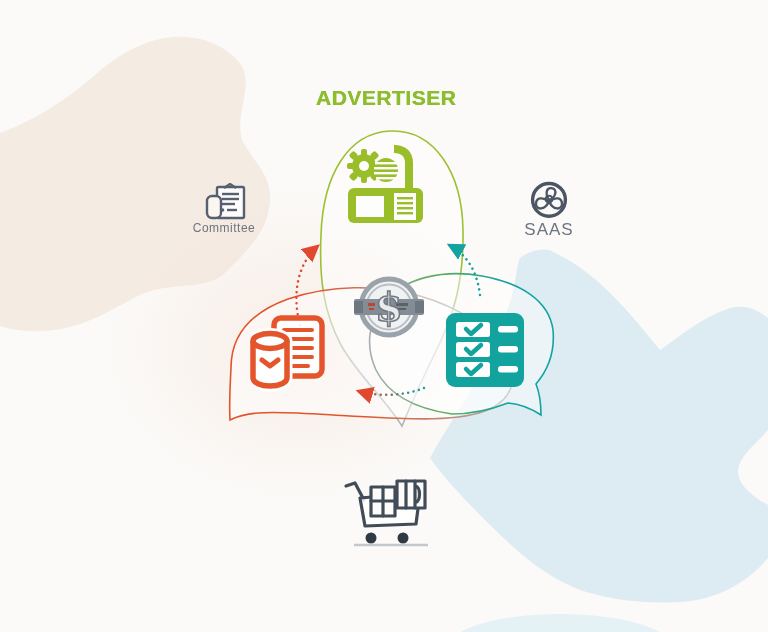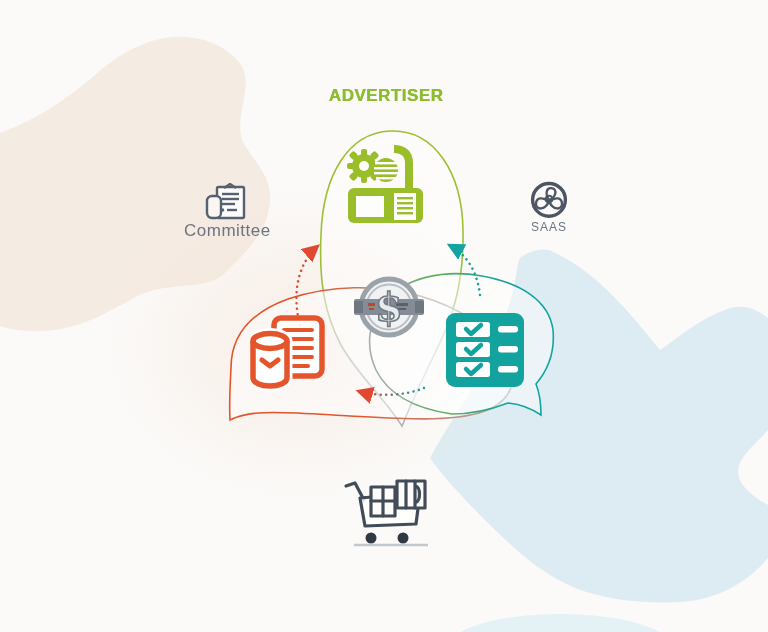--- a/index.html
+++ b/index.html
@@ -5,28 +5,28 @@
   html,body{margin:0;padding:0;background:#ffffff;}
   .stage{
     position:relative;width:768px;height:632px;overflow:hidden;
     background:#fbfaf8;font-family:"Liberation Sans",sans-serif;
   }
   .bg-svg{position:absolute;left:0;top:0;width:768px;height:632px;}
   .icon-box{position:absolute;}
   .icon-box svg{display:block;width:100%;height:100%;}
   .big-label{
     position:absolute;width:300px;text-align:center;
-    font-weight:bold;font-size:17px;letter-spacing:.5px;
+    font-weight:bold;font-size:21px;letter-spacing:.5px;
   }
   .big-label.adv{color:#8cbd2f;text-shadow:.4px 0 #8cbd2f;}
   .big-label.pub{color:#e4552c;text-shadow:.4px 0 #e4552c;}
   .big-label.net{color:#0ca3a0;text-shadow:.4px 0 #0ca3a0;}
   .small-label{
     position:absolute;text-align:center;color:#6b7480;
-    font-size:17px;letter-spacing:.5px;
+    font-size:12px;letter-spacing:.5px;
   }
 </style>
 </head>
 <body>
 
 <div class="stage">
 
   <svg class="bg-svg" viewBox="0 0 768 632">
     <defs>
       <linearGradient id="topBubbleGrad" x1="390" y1="131" x2="400" y2="426" gradientUnits="userSpaceOnUse">
@@ -203,21 +203,21 @@
     <svg viewBox="0 0 60 60">
       <circle cx="30" cy="29" r="24" fill="none" stroke="#4b5563" stroke-width="5"></circle>
       <g fill="none" stroke="#4b5563" stroke-width="3.4" stroke-linejoin="round">
         <path d="M30,31 C20,24 11,26 11,35 C11,44 24,45 30,31 Z"></path>
         <path d="M30,31 C40,24 49,26 49,35 C49,44 36,45 30,31 Z"></path>
         <path d="M30,29 C24,20 26,11 34,12 C43,13 40,26 30,29 Z"></path>
       </g>
       <circle cx="30" cy="28" r="5" fill="none" stroke="#4b5563" stroke-width="3"></circle>
     </svg>
   </div>
-  <div class="small-label" style="left:509px;top:220px;width:80px;font-size:12px;letter-spacing:1px;">SAAS</div>
+  <div class="small-label" style="left:509px;top:220px;width:80px;font-size:17px;letter-spacing:1px;">SAAS</div>
 
   <div class="icon-box" style="left:340px;top:470px;width:92px;height:80px;">
     <svg viewBox="0 0 92 80">
       <g fill="none" stroke="#414c58" stroke-width="3.2" stroke-linejoin="round" stroke-linecap="round">
         <path d="M6,16 L15,13 L24,30"></path>
         <path d="M20,28 L80,23 L76,54 L25,56 Z" fill="rgba(255,255,255,0.85)"></path>
         <rect x="31" y="17" width="24" height="29" fill="#fdfcfa"></rect>
         <line x1="43" y1="17" x2="43" y2="46"></line>
         <line x1="31" y1="31" x2="55" y2="31"></line>
         <rect x="57" y="11" width="28" height="27" fill="#fdfcfa"></rect>

